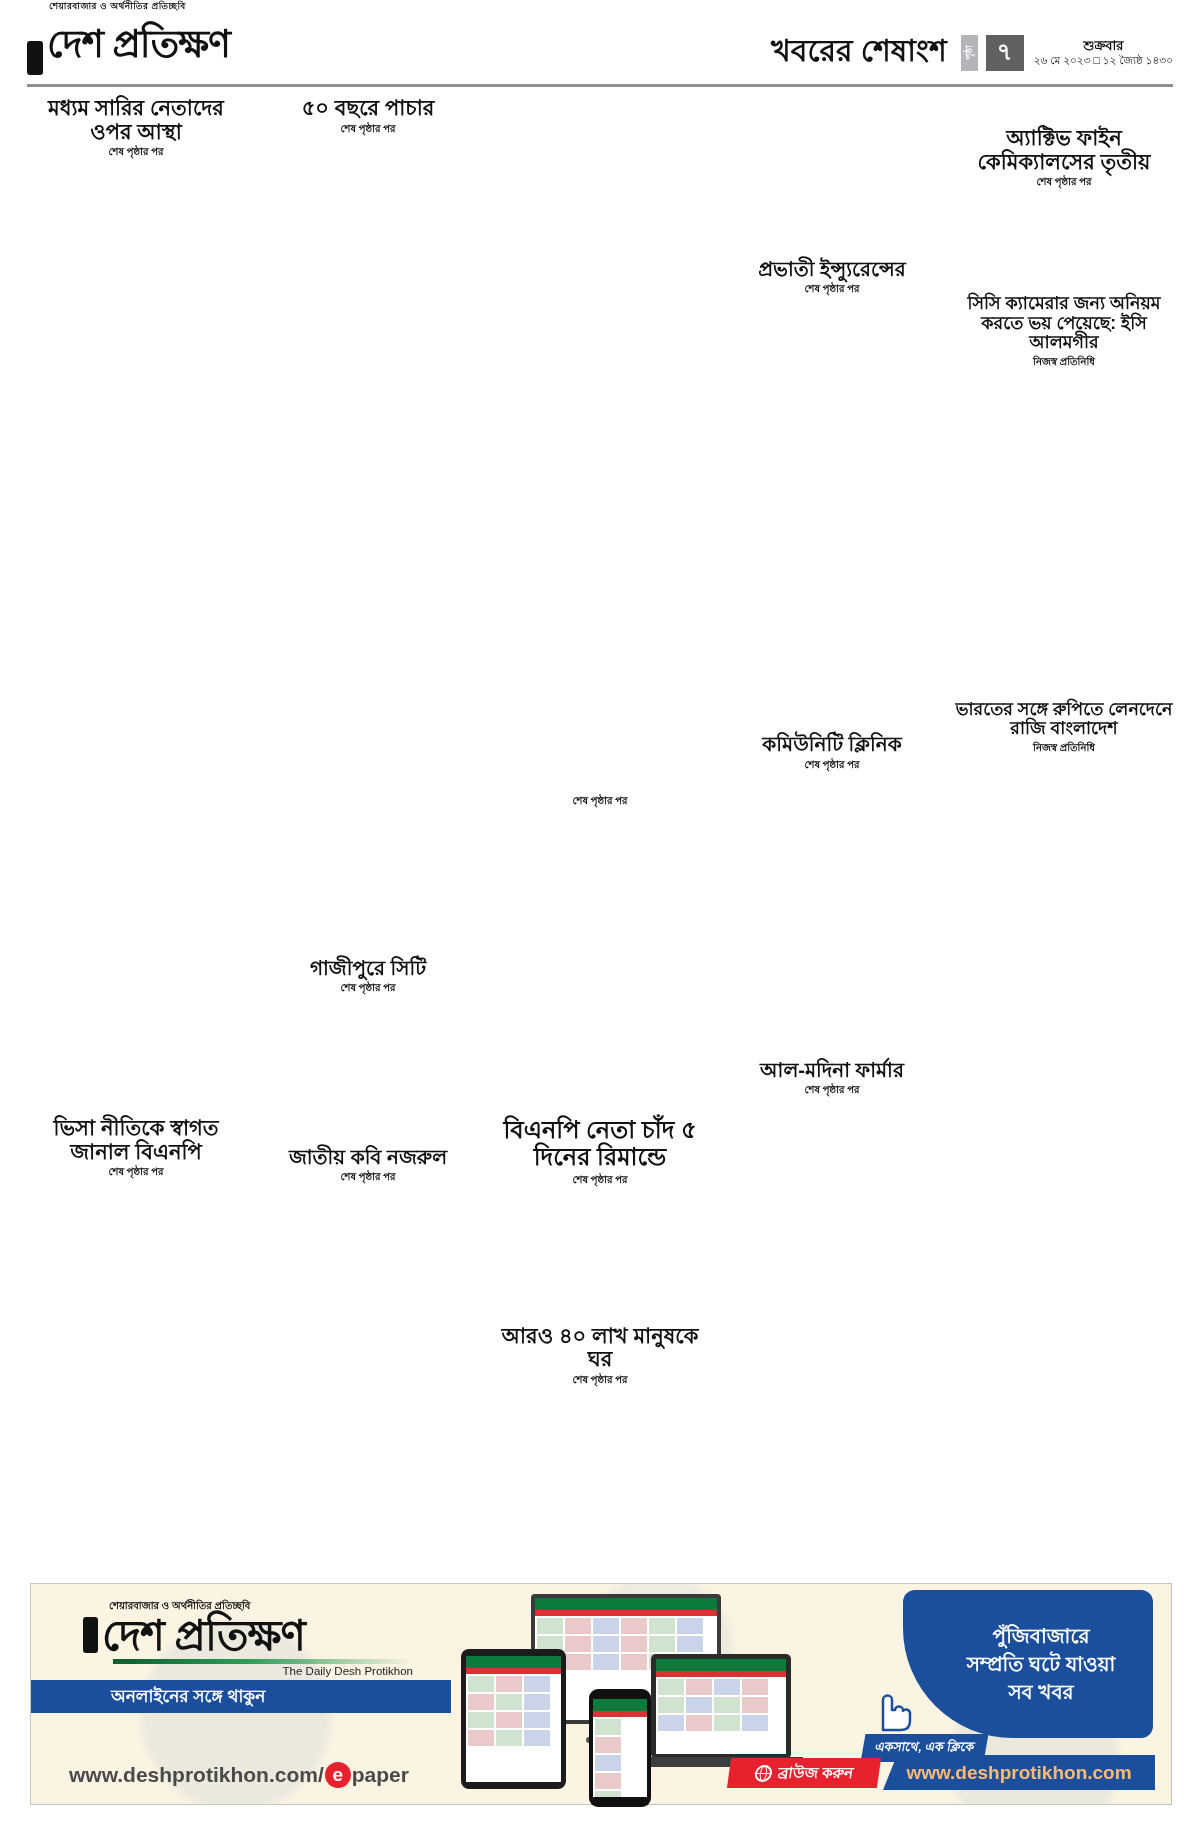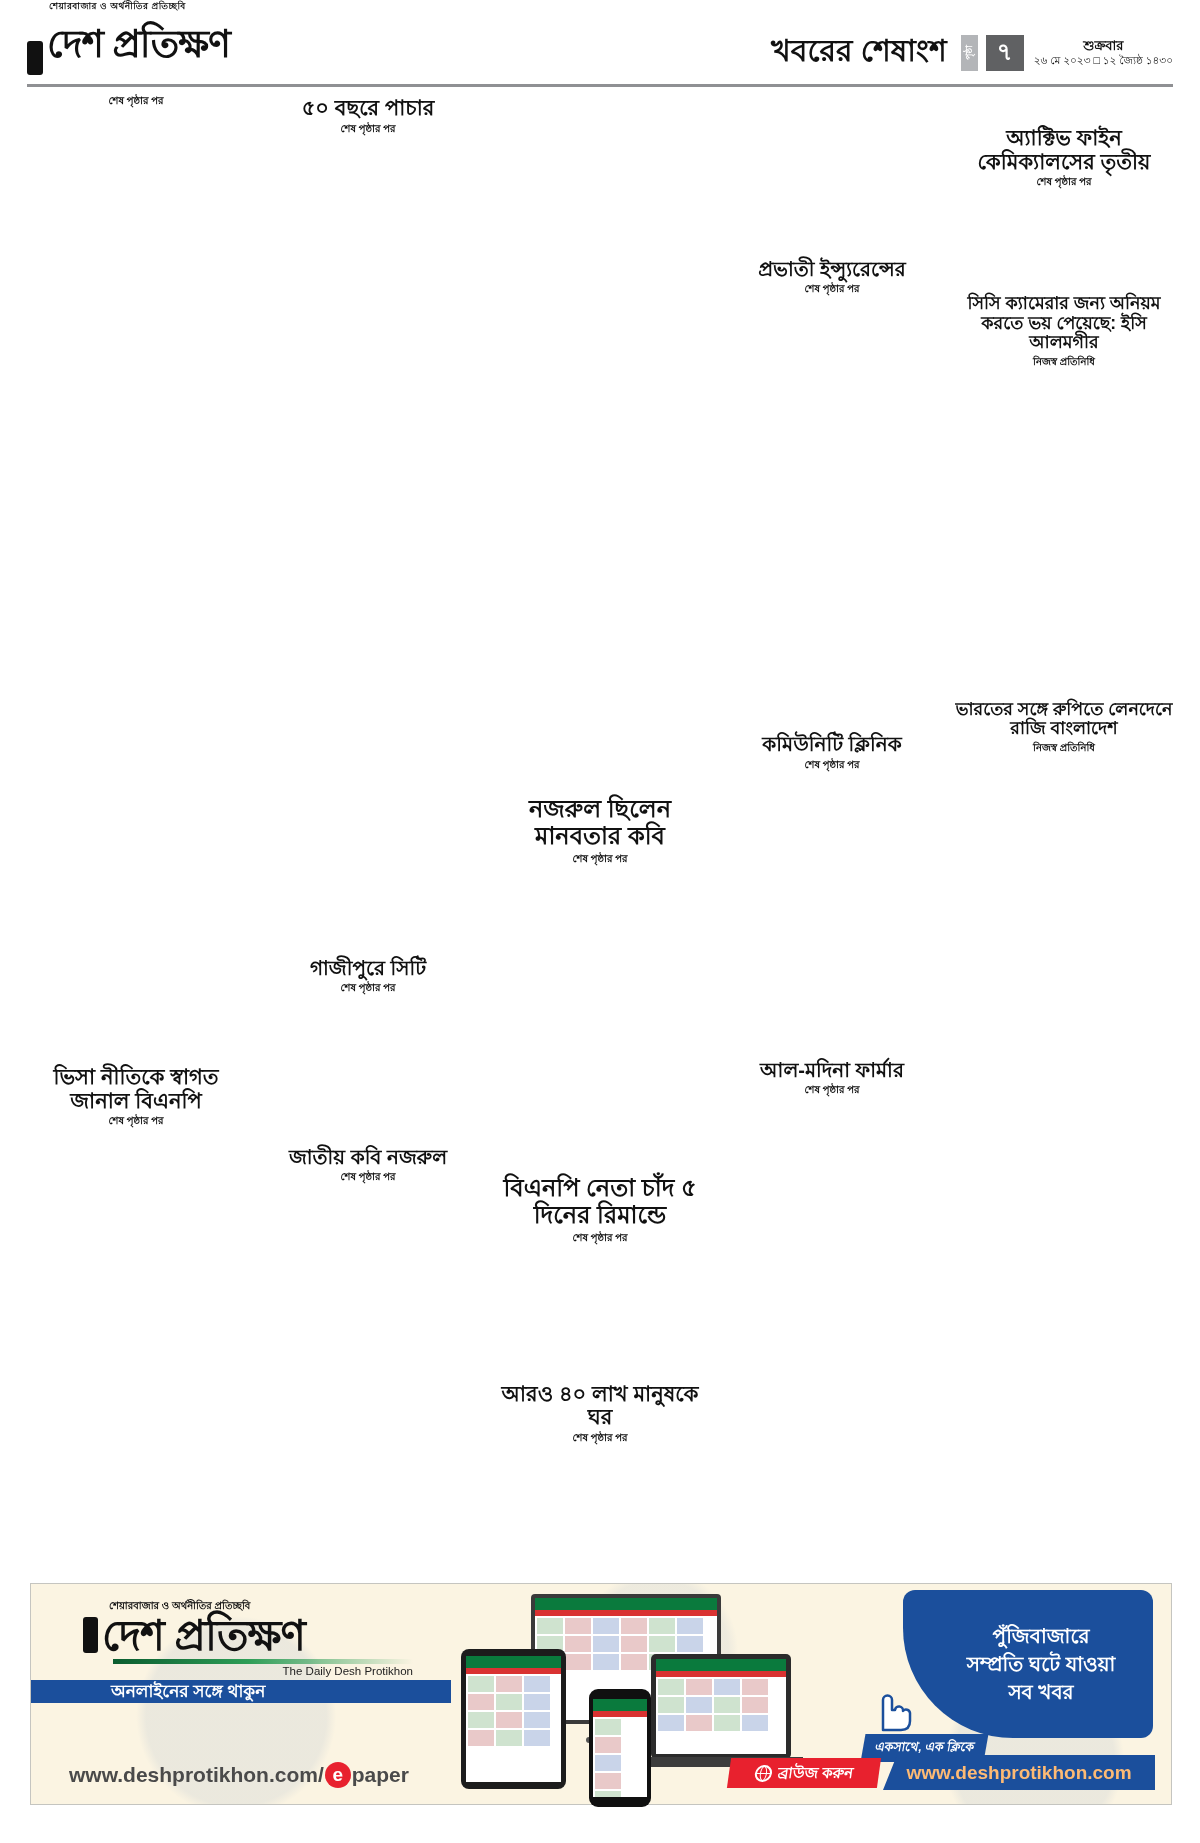--- a/index.html
+++ b/index.html
@@ -35,21 +35,21 @@
                        radial-gradient(circle at 55% 30%,rgba(120,150,190,.10) 0 70px,transparent 80px),
                        radial-gradient(circle at 88% 80%,rgba(120,150,190,.12) 0 80px,transparent 90px);}
   .ad-brand{position:absolute;left:52px;top:14px;}
   .ad-tagline{font-size:10px;font-weight:bold;margin-left:26px;}
   .ad-logo-row{display:flex;align-items:flex-end;}
   .ad-brand-mark{width:15px;height:36px;background:#111;border-radius:3px;margin-right:4px;margin-bottom:4px;}
   .ad-logo{font-size:42px;font-weight:bold;letter-spacing:-1px;line-height:1;}
   .ad-green-line{width:300px;height:5px;margin:2px 0 1px 30px;background:linear-gradient(90deg,#0a5c2f,#2e9e57 45%,rgba(46,158,87,0));}
   .ad-logo-sub{font-size:11.5px;text-align:right;width:330px;color:#222;}
   .ad-bar{position:absolute;color:#fff;font-weight:bold;display:flex;align-items:center;}
-  .ad-bar-blue{left:0;top:96px;width:420px;height:23px;background:#1b4f9c;font-size:17px;padding-left:80px;box-sizing:border-box;}
+  .ad-bar-blue{left:0;top:96px;width:420px;height:33px;background:#1b4f9c;font-size:17px;padding-left:80px;box-sizing:border-box;}
   .ad-bar-red{left:0;top:129px;width:465px;height:33px;background:#e8212e;font-size:17px;padding-left:105px;box-sizing:border-box;}
   .ad-url-epaper{position:absolute;left:38px;top:178px;font-size:21px;font-weight:bold;color:#4a4a4a;display:flex;align-items:center;}
   .e-circle{display:inline-flex;align-items:center;justify-content:center;width:26px;height:26px;border-radius:50%;background:#e8212e;color:#fff;font-size:19px;font-weight:bold;margin:0 1px;}
   
   .devices{position:absolute;left:430px;top:10px;width:330px;height:200px;}
   .monitor{position:absolute;left:70px;top:0;width:190px;height:130px;background:#3a3a3a;border-radius:4px;padding:4px;box-sizing:border-box;}
   .monitor .screen{width:100%;height:100%;background:#fff;overflow:hidden;}
   .monitor .stand{position:absolute;left:85px;top:130px;width:20px;height:14px;background:#444;}
   .monitor .base{position:absolute;left:55px;top:143px;width:80px;height:6px;background:#555;border-radius:3px;}
   .screen .mast{height:12px;background:#0a7a3d;}
@@ -102,40 +102,40 @@
       <span class="page-number-box">৭</span>
       <span class="date-block">
         <div class="date-day">শুক্রবার</div>
         <div class="date-line">২৬ মে ২০২৩ □ ১২ জ্যৈষ্ঠ ১৪৩০</div>
       </span>
     </div>
   </div>
 
   <div class="cols" id="cols">
       <div class="col">
+        <div class="headline h-lg">মধ্যম সারির নেতাদের ওপর আস্থা</div>
         <div class="sub">শেষ পৃষ্ঠার পর</div>
         <div class="bodyblock" style="height: 948px;"></div>
         <div class="headline h-lg">ভিসা নীতিকে স্বাগত জানাল বিএনপি</div>
         <div class="sub">শেষ পৃষ্ঠার পর</div>
         <div class="bodyblock" style="height: 430px;"></div>
       </div>
       <div class="col">
         <div class="headline h-lg">৫০ বছরে পাচার</div>
         <div class="sub">শেষ পৃষ্ঠার পর</div>
         <div class="bodyblock" style="height: 812px;"></div>
         <div class="headline h-md">গাজীপুরে সিটি</div>
         <div class="sub">শেষ পৃষ্ঠার পর</div>
         <div class="bodyblock" style="height: 142px;"></div>
         <div class="headline h-md">জাতীয় কবি নজরুল</div>
         <div class="sub">শেষ পৃষ্ঠার পর</div>
         <div class="bodyblock" style="height: 392px;"></div>
       </div>
       <div class="col">
         <div class="bodyblock" style="height: 700px;"></div>
-        <div class="headline h-xl">নজরুল ছিলেন মানবতার কবি</div>
         <div class="sub">শেষ পৃষ্ঠার পর</div>
         <div class="bodyblock" style="height: 300px;"></div>
         <div class="headline h-xl">বিএনপি নেতা চাঁদ ৫ দিনের রিমান্ডে</div>
         <div class="sub">শেষ পৃষ্ঠার পর</div>
         <div class="bodyblock" style="height: 128px;"></div>
         <div class="headline h-lg">আরও ৪০ লাখ মানুষকে ঘর</div>
         <div class="sub">শেষ পৃষ্ঠার পর</div>
         <div class="bodyblock" style="height: 190px;"></div>
       </div>
       <div class="col">

